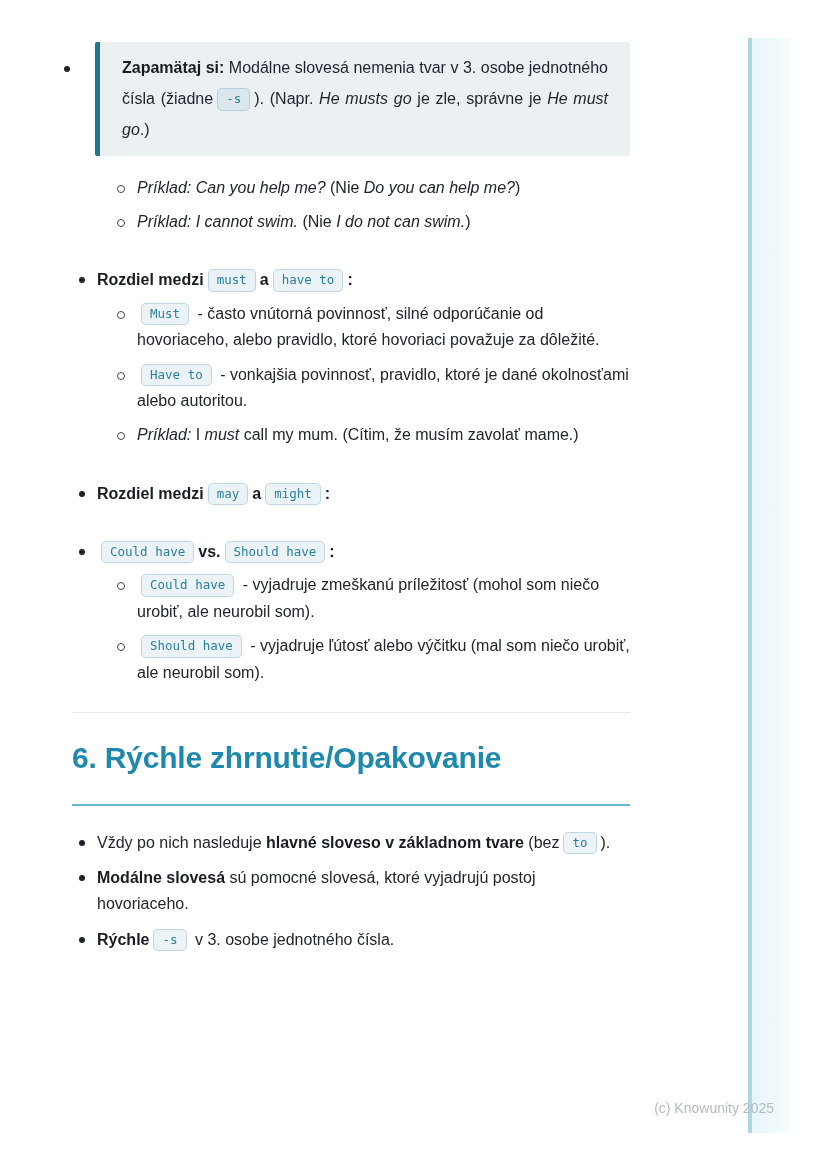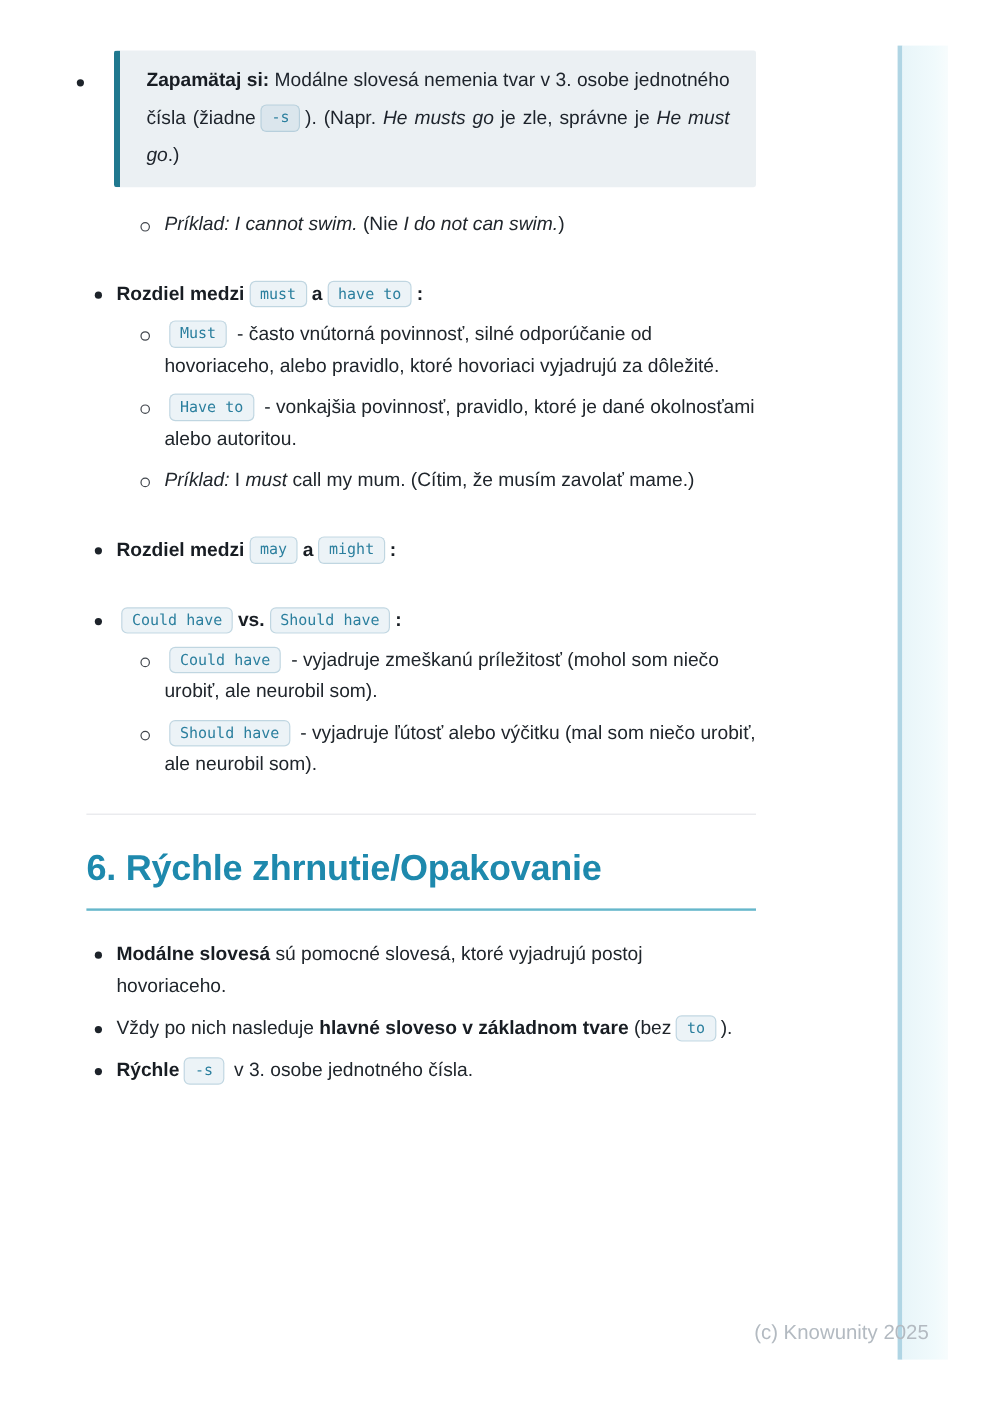--- a/index.html
+++ b/index.html
@@ -41,69 +41,70 @@
     font-family:"DejaVu Sans Mono",monospace;font-size:12.5px;color:#2b7f9e;
     background:rgba(150,190,208,0.18);border:1px solid rgba(140,180,200,0.45);
     border-radius:5px;padding:3px 8px;margin:0 4px;white-space:nowrap;
     display:inline-block;line-height:1.15;vertical-align:1px;
   }
 
   
   hr.divider{border:none;border-top:1px solid #e5e7ea;margin:26px 0 0 0;}
   h2.heading{
     font-size:30px;font-weight:700;color:#1e89ad;letter-spacing:-0.2px;
-    margin:26px 0 24px 0;padding-bottom:15px;border-bottom:2px solid #66b7cb;line-height:1.25;
+    margin:26px 0 24px 0;padding-bottom:27px;border-bottom:2px solid #66b7cb;line-height:1.25;
   }
 
   
   .page-edge{position:absolute;left:748px;top:38px;width:42px;height:1095px;z-index:1;}
   .edge-line{position:absolute;left:0;top:0;width:4px;height:100%;background:#b0d5e4;}
   .edge-fill{position:absolute;left:4px;top:0;right:0;height:100%;
     background:linear-gradient(90deg,#e8f5f9 0%,#f0fafc 70%,#f7fcfd 100%);}
-  .watermark{position:absolute;top:1097px;right:54px;font-size:17px;color:#b3bac1;z-index:2;}
+  .watermark{position:absolute;top:1097px;right:54px;font-size:14px;color:#b3bac1;z-index:2;}
 </style>
 </head>
 <body>
 
 <main>
   <div class="doc">
     <div id="callout-list">
         <div class="callout-row">
           <span class="marker dot"></span>
           <div class="callout"><span class="b">Zapamätaj si:</span><span> Modálne slovesá nemenia tvar v 3. osobe jednotného čísla (žiadne</span><span class="chip">-s</span><span>). (Napr. </span><span class="i">He musts go</span><span> je zle, správne je </span><span class="i">He must go</span><span>.)</span></div>
         </div>
       </div>
     <div id="example-list" class="example-wrap">
+        <div class="sub-item"><span class="marker circle"></span><span class="i">Príklad: Can you help me?</span><span> (Nie </span><span class="i">Do you can help me?</span><span>)</span></div>
         <div class="sub-item"><span class="marker circle"></span><span class="i">Príklad: I cannot swim.</span><span> (Nie </span><span class="i">I do not can swim.</span><span>)</span></div>
       </div>
     <div id="topic-list">
         <div class="topic">
           <div class="topic-title"><span class="marker dot"></span><span class="b">Rozdiel medzi</span><span class="chip">must</span><span class="b">a</span><span class="chip">have to</span><span class="b">:</span></div>
           <div class="sub-list">
-            <div class="sub-item"><span class="marker circle"></span><span class="chip">Must</span><span> - často vnútorná povinnosť, silné odporúčanie od hovoriaceho, alebo pravidlo, ktoré hovoriaci vyjadrujú za dôležité.</span></div>
+            <div class="sub-item"><span class="marker circle"></span><span class="chip">Must</span><span> - často vnútorná povinnosť, silné odporúčanie od hovoriaceho, alebo pravidlo, ktoré hovoriaci považuje za dôležité.</span></div>
             <div class="sub-item"><span class="marker circle"></span><span class="chip">Have to</span><span> - vonkajšia povinnosť, pravidlo, ktoré je dané okolnosťami alebo autoritou.</span></div>
             <div class="sub-item"><span class="marker circle"></span><span class="i">Príklad:</span><span> I </span><span class="i">must</span><span> call my mum. (Cítim, že musím zavolať mame.)</span></div>
           </div>
         </div>
         <div class="topic">
           <div class="topic-title"><span class="marker dot"></span><span class="b">Rozdiel medzi</span><span class="chip">may</span><span class="b">a</span><span class="chip">might</span><span class="b">:</span></div>
         </div>
         <div class="topic">
           <div class="topic-title"><span class="marker dot"></span><span class="chip">Could have</span><span class="b">vs.</span><span class="chip">Should have</span><span class="b">:</span></div>
           <div class="sub-list">
             <div class="sub-item"><span class="marker circle"></span><span class="chip">Could have</span><span> - vyjadruje zmeškanú príležitosť (mohol som niečo urobiť, ale neurobil som).</span></div>
             <div class="sub-item"><span class="marker circle"></span><span class="chip">Should have</span><span> - vyjadruje ľútosť alebo výčitku (mal som niečo urobiť, ale neurobil som).</span></div>
           </div>
         </div>
       </div>
     <hr class="divider">
     <h2 class="heading">6. Rýchle zhrnutie/Opakovanie</h2>
     <div id="summary-list">
+        <div class="sum-item"><span class="marker dot"></span><span>Vždy po nich nasleduje </span><span class="b">hlavné sloveso v základnom tvare</span><span> (bez</span><span class="chip">to</span><span>).</span></div>
         <div class="sum-item"><span class="marker dot"></span><span class="b">Modálne slovesá</span><span> sú pomocné slovesá, ktoré vyjadrujú postoj hovoriaceho.</span></div>
-        <div class="sum-item"><span class="marker dot"></span><span>Vždy po nich nasleduje </span><span class="b">hlavné sloveso v základnom tvare</span><span> (bez</span><span class="chip">to</span><span>).</span></div>
         <div class="sum-item"><span class="marker dot"></span><span class="b">Rýchle</span><span class="chip">-s</span><span> v 3. osobe jednotného čísla.</span></div>
       </div>
   </div>
 
   <div class="page-edge">
     <span class="edge-line"></span>
     <span class="edge-fill"></span>
   </div>
 
   <div class="watermark">(c) Knowunity 2025</div>

